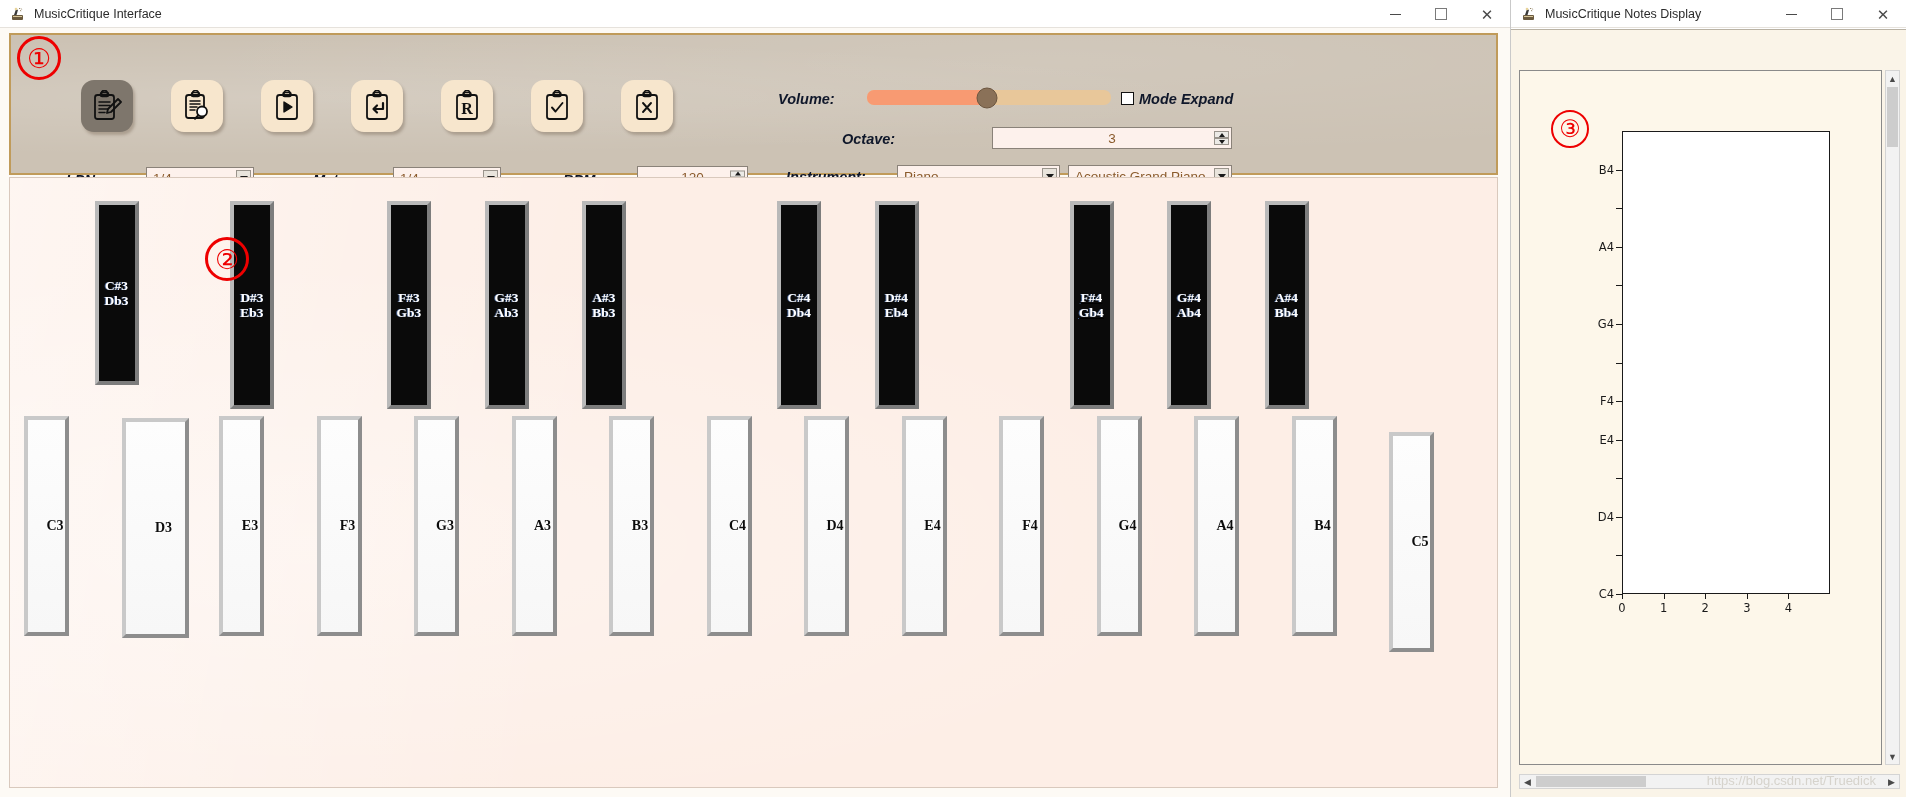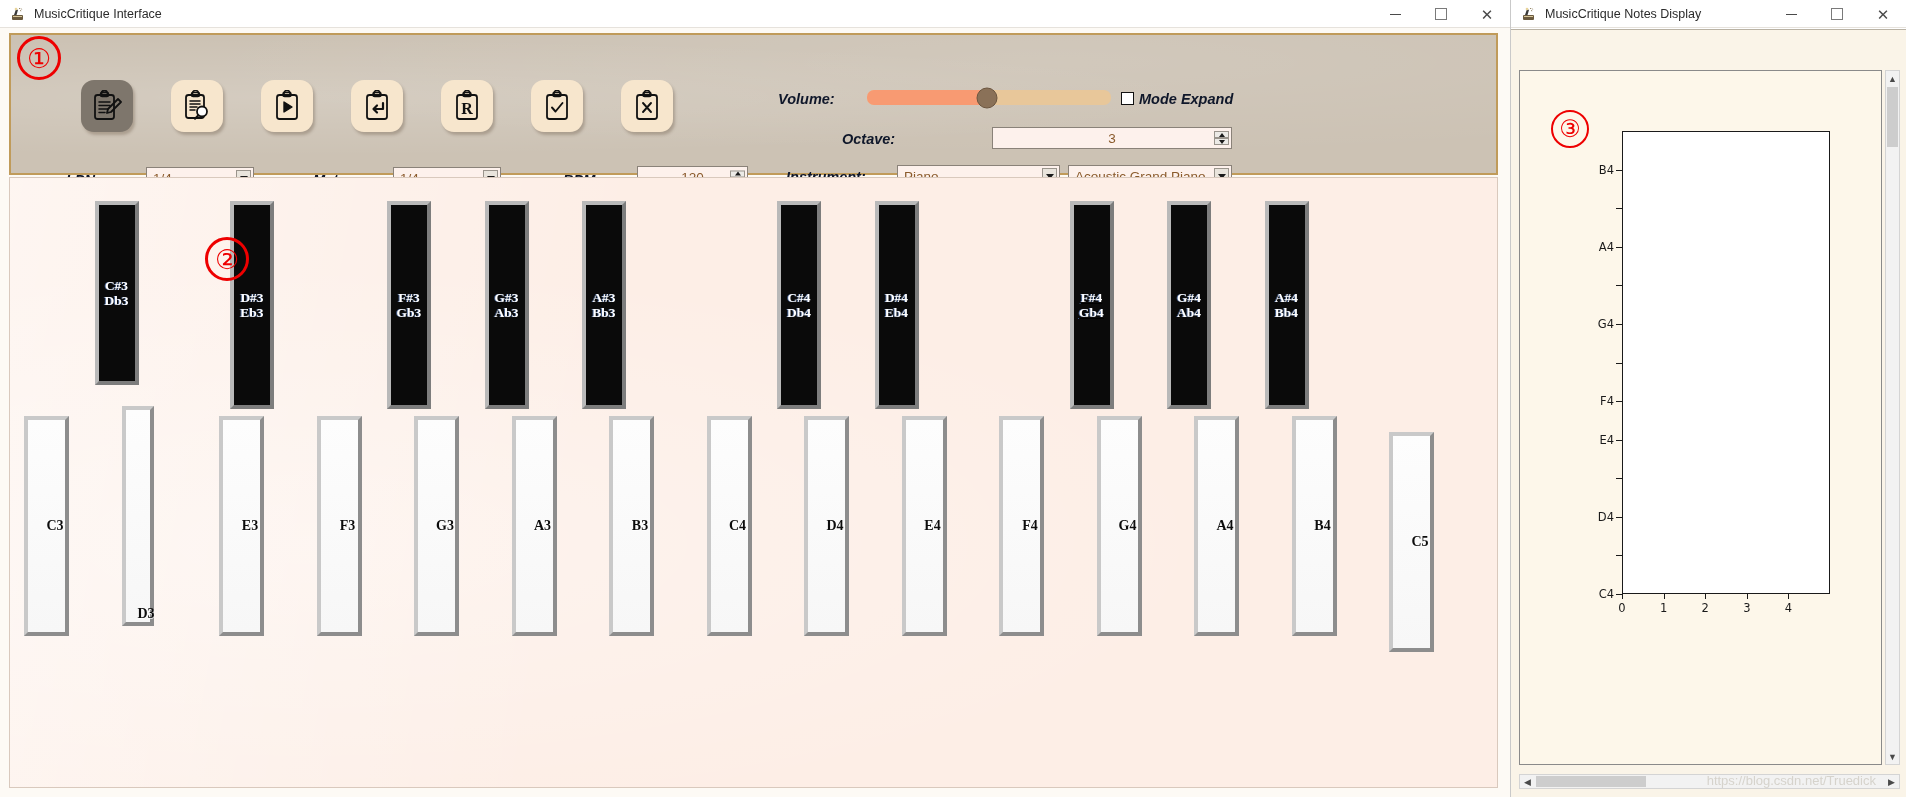--- a/index.html
+++ b/index.html
@@ -588,21 +588,21 @@
           </span>
       </div>
     </div>
 
     <div class="kbd-area">
       <div class="kbd-wash"></div>
       <div id="white-keys">
           <div class="wkey" style="left: 14px; top: 238px; width: 45px; height: 220px;">
             <span>C3</span>
           </div>
-          <div class="wkey" style="left: 111.5px; top: 228px; width: 32px; height: 220px; align-items: flex-end;">
+          <div class="wkey" style="left: 111.5px; top: 240px; width: 67px; height: 220px;">
             <span>D3</span>
           </div>
           <div class="wkey" style="left: 209px; top: 238px; width: 45px; height: 220px;">
             <span>E3</span>
           </div>
           <div class="wkey" style="left: 306.5px; top: 238px; width: 45px; height: 220px;">
             <span>F3</span>
           </div>
           <div class="wkey" style="left: 404px; top: 238px; width: 45px; height: 220px;">
             <span>G3</span>

